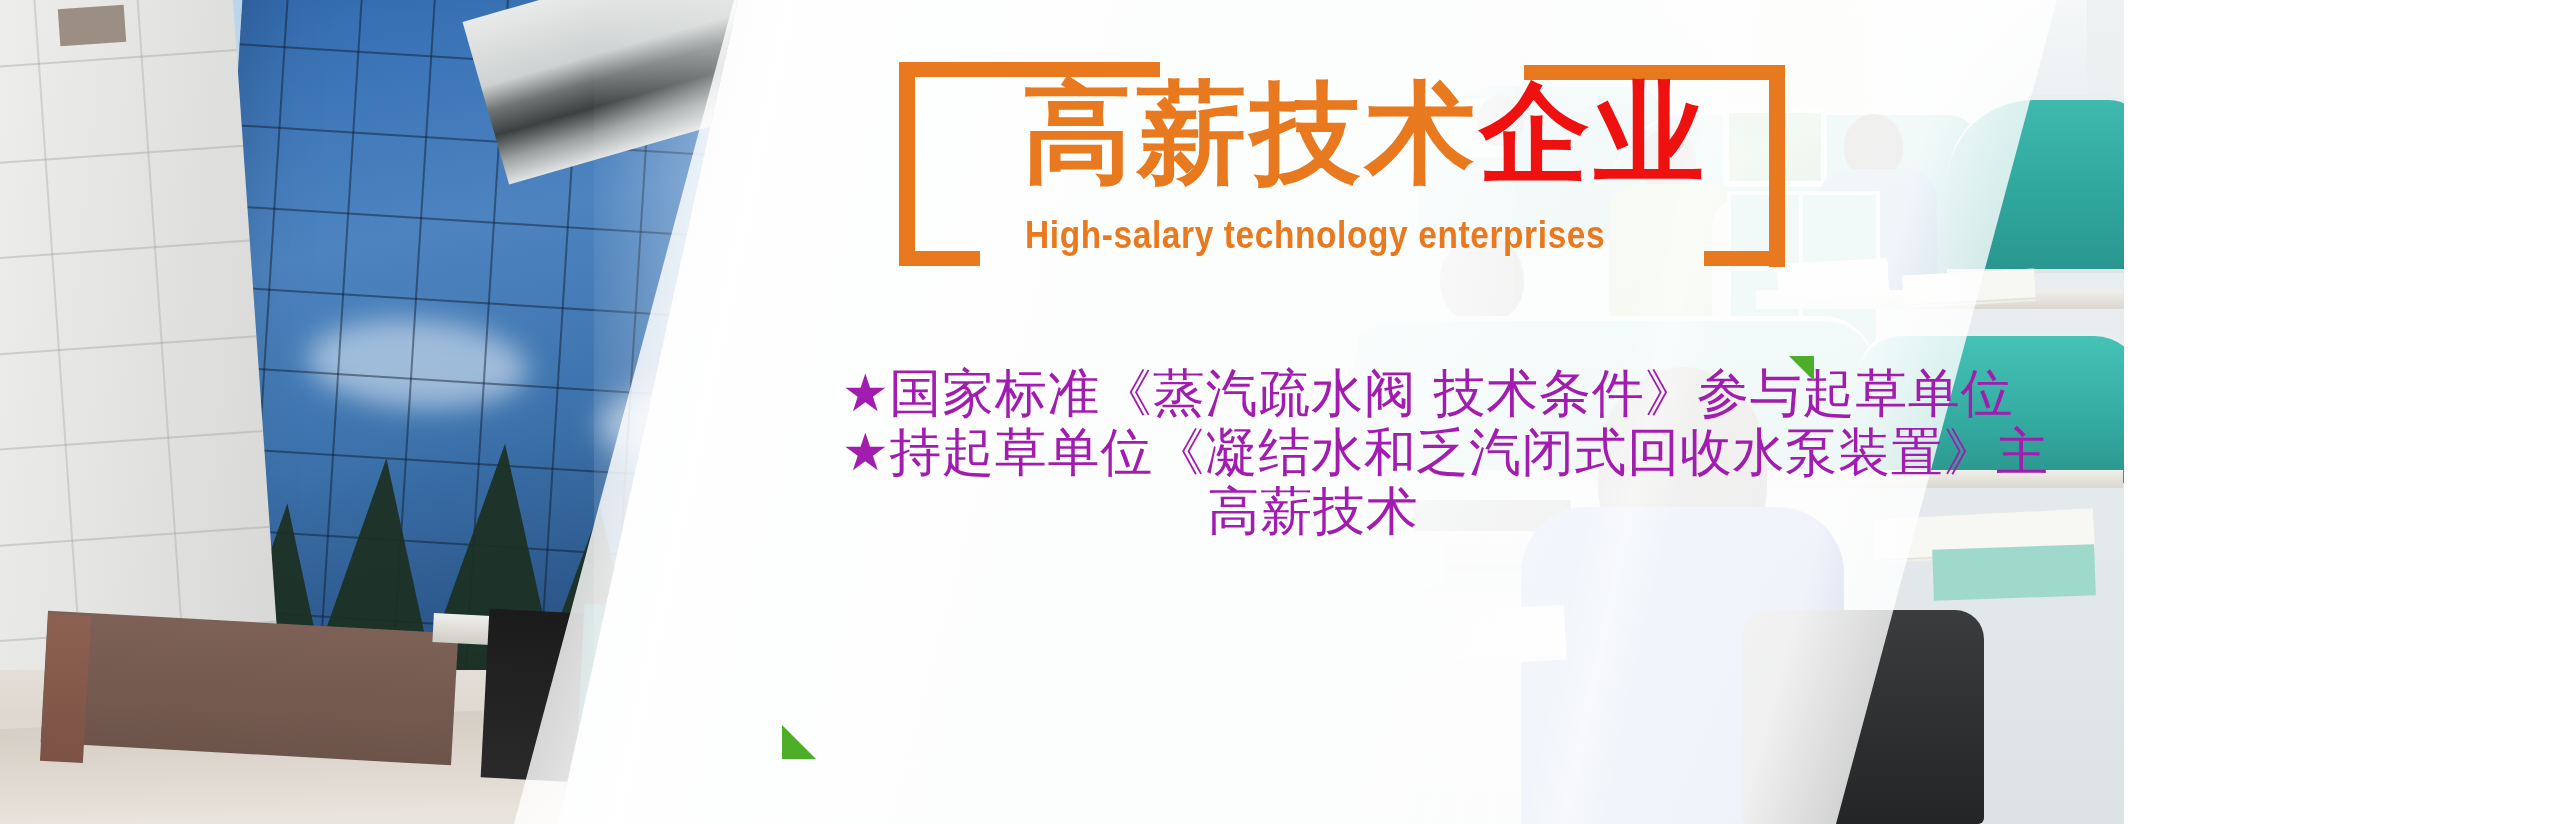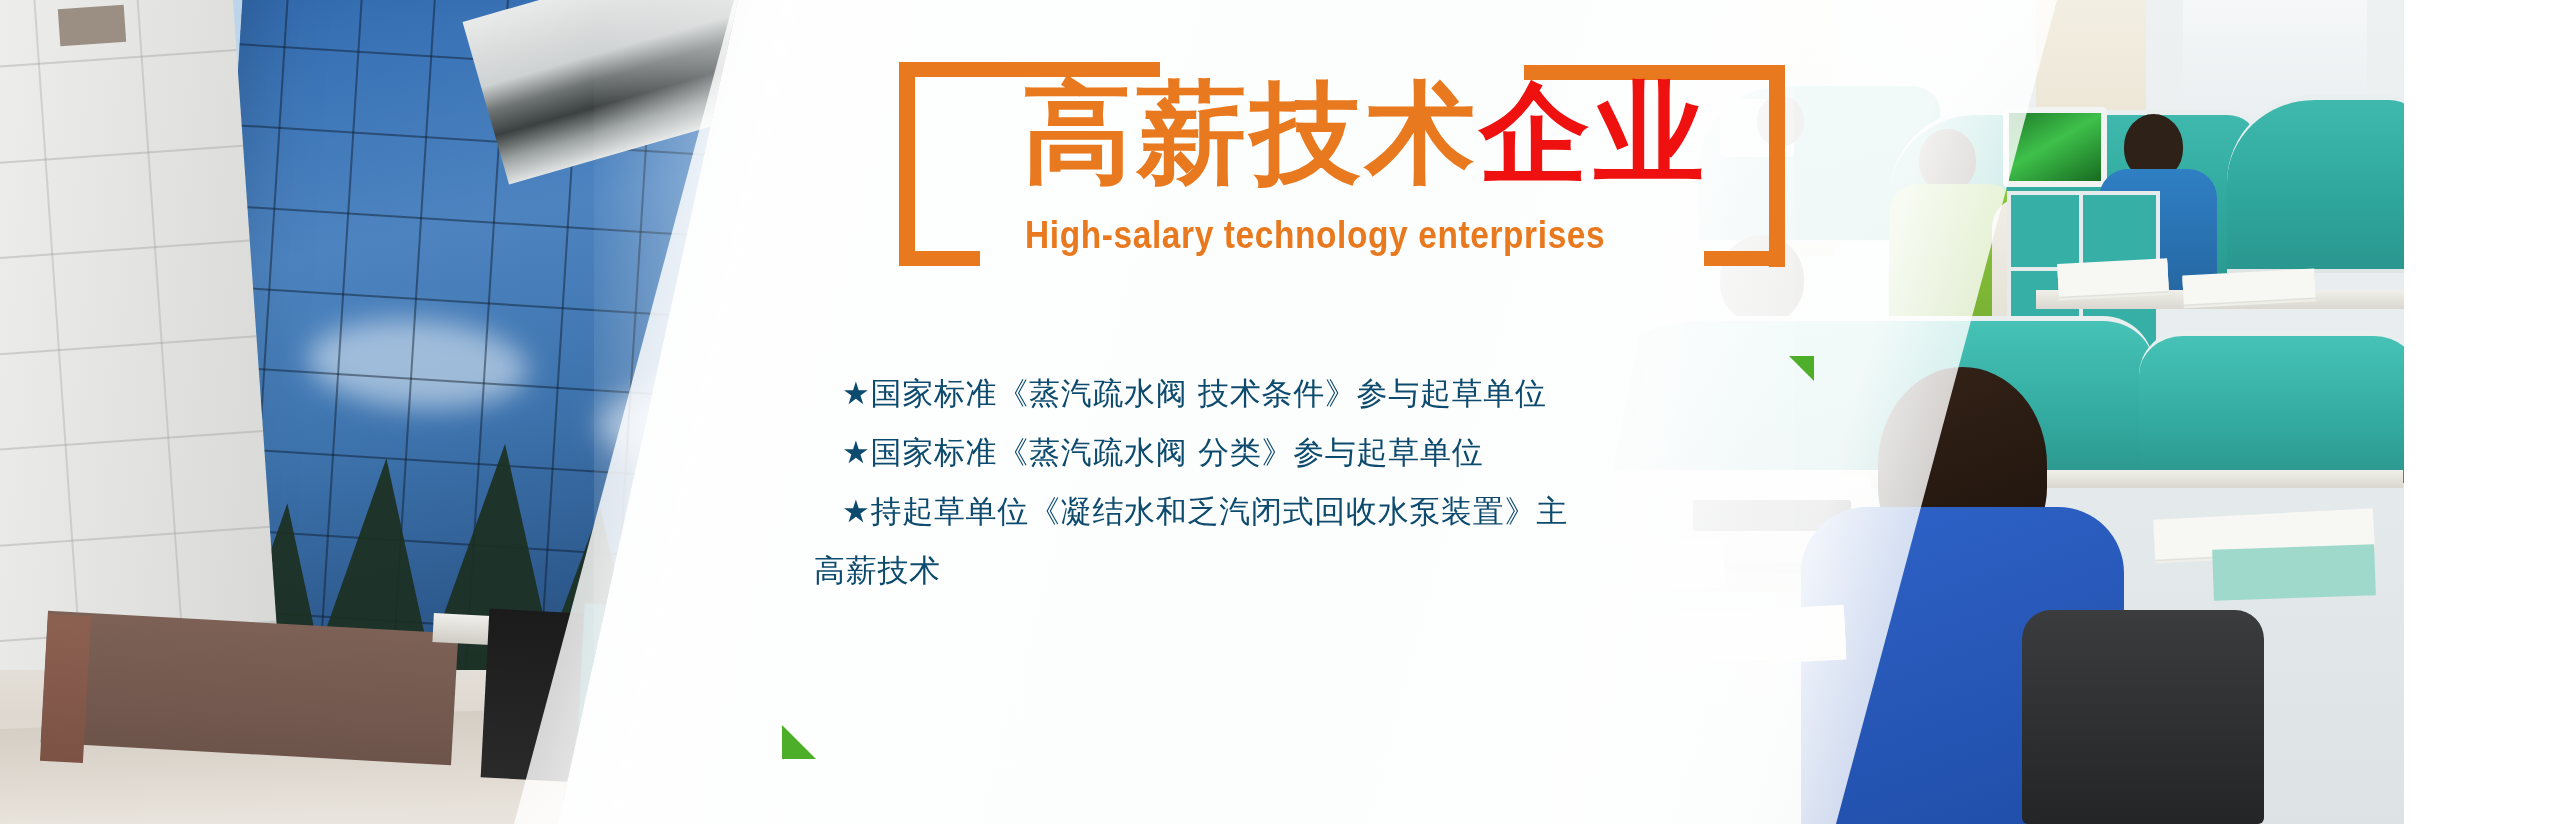--- a/index.html
+++ b/index.html
@@ -1,23 +1,24 @@
 <!DOCTYPE html>
 <html style="font-size:11.8px"><head>
 <meta charset="utf-8">
 <style>
   html,body{margin:0;padding:0;background:#fff;}
   body{font-family:"Liberation Sans","DejaVu Sans",sans-serif;}
 
   #banner{
     position:relative;
-    width:2404px;
+    width:2124px;
     height:824px;
     overflow:hidden;
     background:#f4f6f7;
+    text-align:center;
   }
 
   
   .photo-left{
     position:absolute; left:0; top:0; width:903px; height:824px;
     overflow:hidden;
     
     clip-path: polygon(0 0, 738px 0, 558px 824px, 0 824px);
   }
   
@@ -127,21 +128,21 @@
     position:absolute;left:1025px;top:214px;
     font-size:38px;font-weight:bold;color:#e8791e;
     letter-spacing:0.7px;white-space:nowrap;
     font-family:"Liberation Sans","DejaVu Sans",sans-serif;
     transform:scaleX(.88);transform-origin:left center;
   }
 
   
   .green-block{position:absolute;left:842px;top:364px;width:970px;}
   .g-line{
-    color:#0c4a6e;font-size:31px;line-height:59px;white-space:nowrap;
+    color:#a21caf;font-size:52px;line-height:59px;white-space:nowrap;
     font-family:"DejaVu Sans","Liberation Sans",sans-serif;
     letter-spacing:0.7px;
   }
   .g-line.hang{padding-left:0;}
 
   
   .tri{position:absolute;width:0;height:0;}
   .tri-tr{border-top:25px solid #4cae29;border-left:25px solid transparent;}
   .tri-bl{border-bottom:34px solid #4cae29;border-right:34px solid transparent;}
 </style>
@@ -285,21 +286,20 @@
     <div class="bk-bar" style="left:1704px;top:251px;width:81px;height:15.4px;"></div>
   </div>
 
   <div class="title-cn">
     <span class="part-a">高薪技术</span><span class="part-b">企业</span>
   </div>
   <div class="title-en">High-salary technology enterprises</div>
 
   <div class="green-block">
     <div class="g-line"><span>★</span><span>国家标准《蒸汽疏水阀 技术条件》参与起草单位</span></div>
-    <div class="g-line"><span>★</span><span>国家标准《蒸汽疏水阀 分类》参与起草单位</span></div>
     <div class="g-line"><span>★</span><span>持起草单位《凝结水和乏汽闭式回收水泵装置》主</span></div>
     <div class="g-line hang" style="padding-left:0px;margin-left:-28px;"><span></span><span>高薪技术</span></div>
   </div>
 
   <div class="tri tri-tr" style="left:1789px;top:356px;"></div>
   <div class="tri tri-bl" style="left:782px;top:725px;"></div>
 
 </div>
 
 

